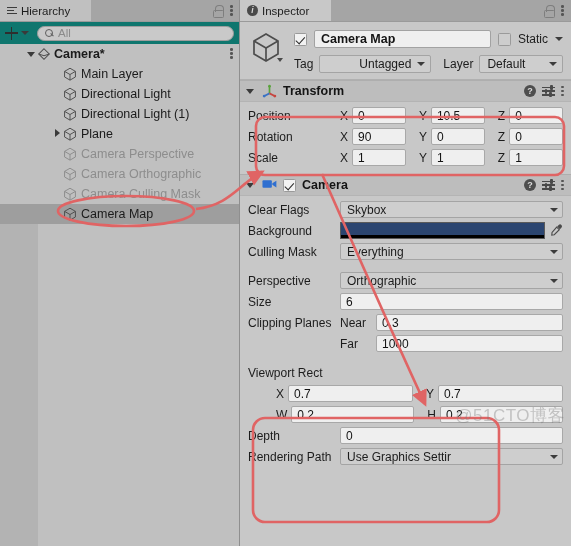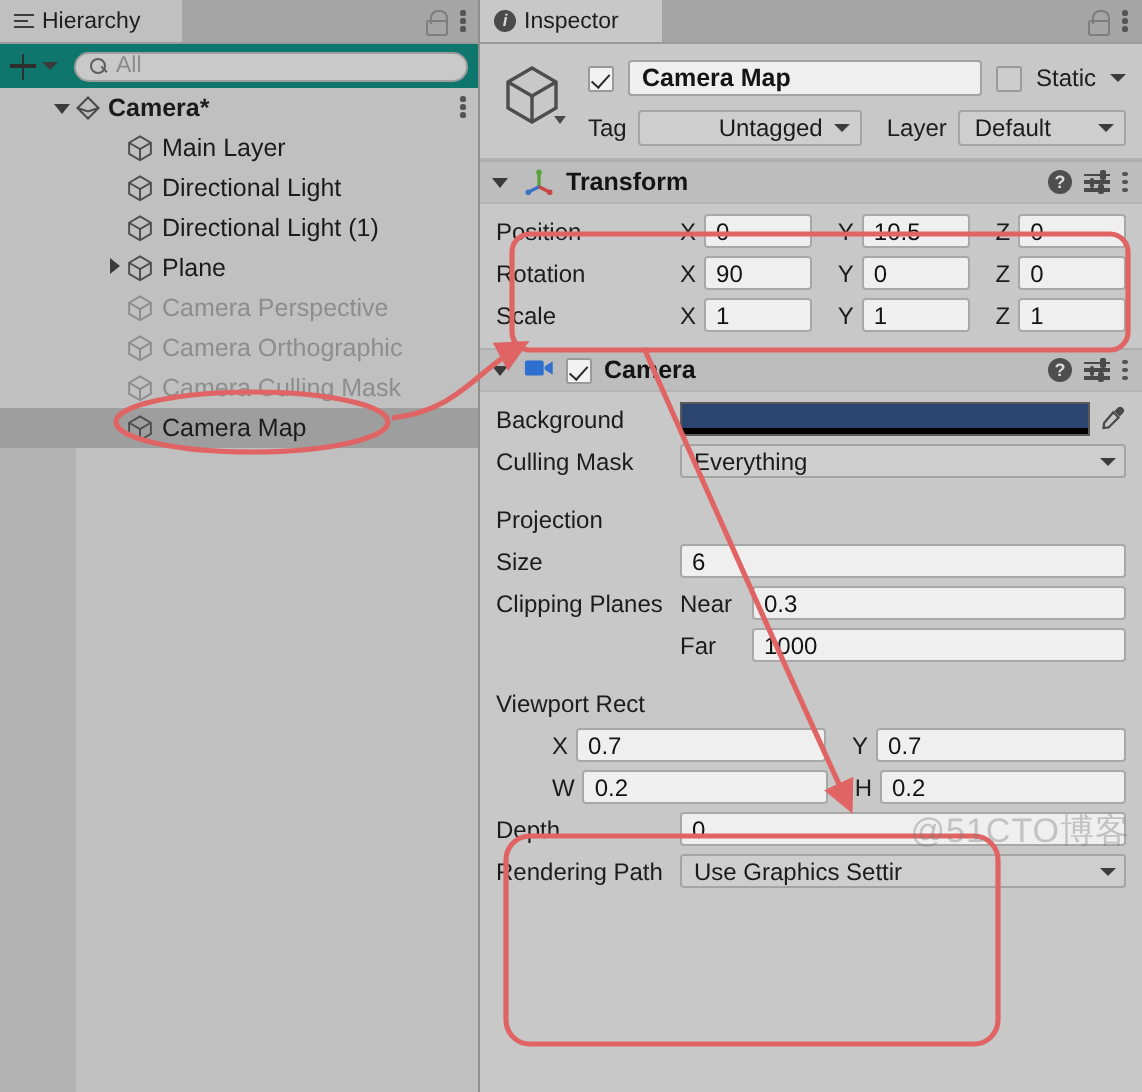--- a/index.html
+++ b/index.html
@@ -519,41 +519,52 @@
             <b></b>
           </span>
           <span class="ico kebab">
             <i></i>
             <i></i>
             <i></i>
           </span>
         </div>
         <div class="comp-body">
           <div class="frow">
+            <span class="fname">Clear Flags</span>
+            <div class="dd-wide">
+              <span>Skybox</span>
+              <span class="dd-caret" style="width:0;height:0;border-left:4px solid transparent;border-right:4px solid transparent;border-top:4.5px solid #3c3c3c;"></span>
+            </div>
+          </div>
+          <div class="frow">
             <span class="fname">Background</span>
             <div class="colorfield">
               <span class="swatch" style="background:#2b4570">
                 <span class="alpha"></span>
               </span>
               <span class="eyedrop"><svg width="13" height="14" viewBox="0 0 14 14">
                   <path d="M9.4 1.6 a2 2 0 0 1 2.9 2.9 L10.6 6.2 L7.7 3.3 Z" fill="#4a4a4a"></path>
                   <path d="M7.2 3.9 L10 6.7 L4.6 12.1 L1.9 12.4 L2.2 9.7 Z" fill="none" stroke="#4a4a4a" stroke-width="1.2"></path>
                 </svg></span>
             </div>
           </div>
           <div class="frow">
             <span class="fname">Culling Mask</span>
             <div class="dd-wide">
               <span>Everything</span>
               <span class="dd-caret" style="width:0;height:0;border-left:4px solid transparent;border-right:4px solid transparent;border-top:4.5px solid #3c3c3c;"></span>
             </div>
           </div>
           <div style="height: 8px;"></div>
           <div class="frow">
-            <span class="fname">Projection</span>
+            <span class="fname">Perspective</span>
+            <div class="dd-wide">
+              <span>Orthographic</span>
+              <span class="dd-caret" style="width:0;height:0;border-left:4px solid transparent;border-right:4px solid transparent;border-top:4.5px solid #3c3c3c;"></span>
+            </div>
           </div>
           <div class="frow">
             <span class="fname">Size</span>
             <div class="val-wide">6</div>
           </div>
           <div class="frow">
             <span class="fname">Clipping Planes</span>
             <span class="ax" style="width:36px;flex:0 0 auto;">Near</span>
             <div class="val-wide">0.3</div>
           </div>

